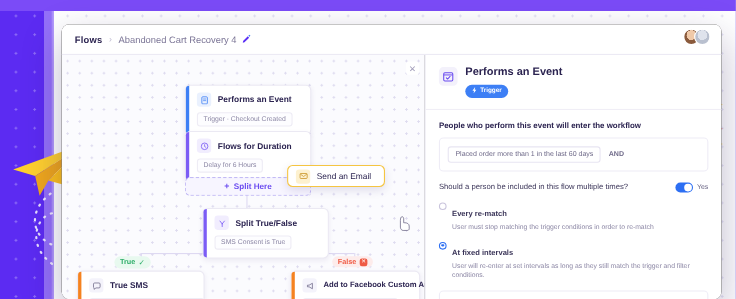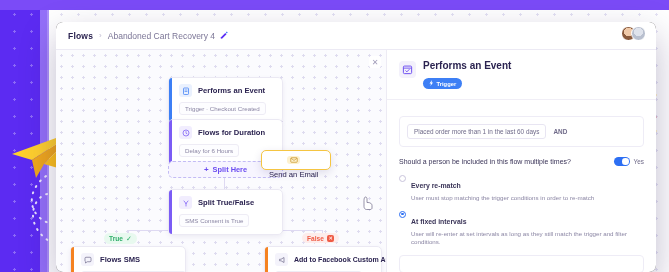--- a/index.html
+++ b/index.html
@@ -241,34 +241,34 @@
           <span class="node-title">Flows for Duration</span>
         </div>
         <span class="chip">Delay for 6 Hours</span>
       </div>
 
       <div class="drop" style="left:112px;top:111px;width:115px;height:17px;">
         <span class="plus">+</span>
         <span>Split Here</span>
       </div>
 
-      <div class="drag-chip" style="left:205px;top:100px;height:20px;flex-direction:column;">
+      <div class="drag-chip" style="left:205px;top:100px;height:20px;">
         <span class="ico">
           <svg width="8" height="8" viewBox="0 0 16 16">
               <rect x="1.5" y="3.5" width="13" height="9" rx="1.3" fill="none" stroke="#c9972a" stroke-width="1.5"></rect>
               <path d="M2 4.5l6 4.4 6-4.4" fill="none" stroke="#c9972a" stroke-width="1.4"></path>
             </svg>
         </span>
         <span class="lbl">Send an Email</span>
       </div>
       <svg class="cursor" viewBox="0 0 24 28">
         <path d="M7 2 C9 2 10 4 10 6 L10 13 L12 13 C16 13 20 15 20 19 L20 24 C20 26 18 27 16 27 L9 27 C6 27 4 24 4 21 L4 9 C4 5 5 2 7 2 Z" fill="#ffffff" stroke="#6b6685" stroke-width="1.4" stroke-linejoin="round"></path>
       </svg>
 
-      <div class="node" style="left:112px;top:139px;width:115px;">
+      <div class="node" style="left:128px;top:139px;width:115px;">
         <div class="bar" style="background:#7b5cf5;"></div>
         <div class="node-row">
           <span class="node-ico" style="background:#f1edfe;color:#7b5cf5;">
             <svg width="8" height="8" viewBox="0 0 16 16">
                 <path d="M8 14V9M8 9L4 4M8 9l4-5" stroke="#7b5cf5" stroke-width="1.5" fill="none" stroke-linecap="round"></path>
               </svg>
           </span>
           <span class="node-title">Split True/False</span>
         </div>
         <span class="chip">SMS Consent is True</span>
@@ -284,21 +284,21 @@
       </div>
 
       <div class="node" style="left:14px;top:196px;width:116px;">
         <div class="bar" style="background:#f58220;"></div>
         <div class="node-row">
           <span class="node-ico" style="background:#f4f3fb;color:#6f6a89;">
             <svg width="8" height="8" viewBox="0 0 16 16">
                 <path d="M2 4.5a2 2 0 012-2h8a2 2 0 012 2v5a2 2 0 01-2 2H6.5L3 14v-2.5a2 2 0 01-1-1.7z" fill="none" stroke="#6f6a89" stroke-width="1.4"></path>
               </svg>
           </span>
-          <span class="node-title">Flows SMS</span>
+          <span class="node-title">True SMS</span>
         </div>
         <span class="chip">Abandoned Cart Reminder - SMS</span>
       </div>
 
       <div class="node" style="left:208px;top:196px;width:118px;">
         <div class="bar" style="background:#f58220;"></div>
         <div class="node-row">
           <span class="node-ico" style="background:#f4f3fb;color:#6f6a89;">
             <svg width="8" height="8" viewBox="0 0 16 16">
                 <path d="M3 6.5h3L12 3v10L6 9.5H3z" fill="none" stroke="#6f6a89" stroke-width="1.4" stroke-linejoin="round"></path>
@@ -328,20 +328,21 @@
               <svg width="5" height="6" viewBox="0 0 8 12">
                   <path d="M5 0L0 7h3l-1 5 5-7H4z" fill="#fff"></path>
                 </svg>
             </span>
             <span>Trigger</span>
           </span>
         </div>
       </div>
 
       <div class="panel-body">
+        <div class="sec-label">People who perform this event will enter the workflow</div>
 
         <div class="cond-box">
           <span class="cond-chip">Placed order more than 1 in the last 60 days</span>
           <span class="and">AND</span>
         </div>
 
         <div class="toggle-row">
           <span class="q">Should a person be included in this flow multiple times?</span>
           <span class="toggle-wrap">
             <span class="toggle">

